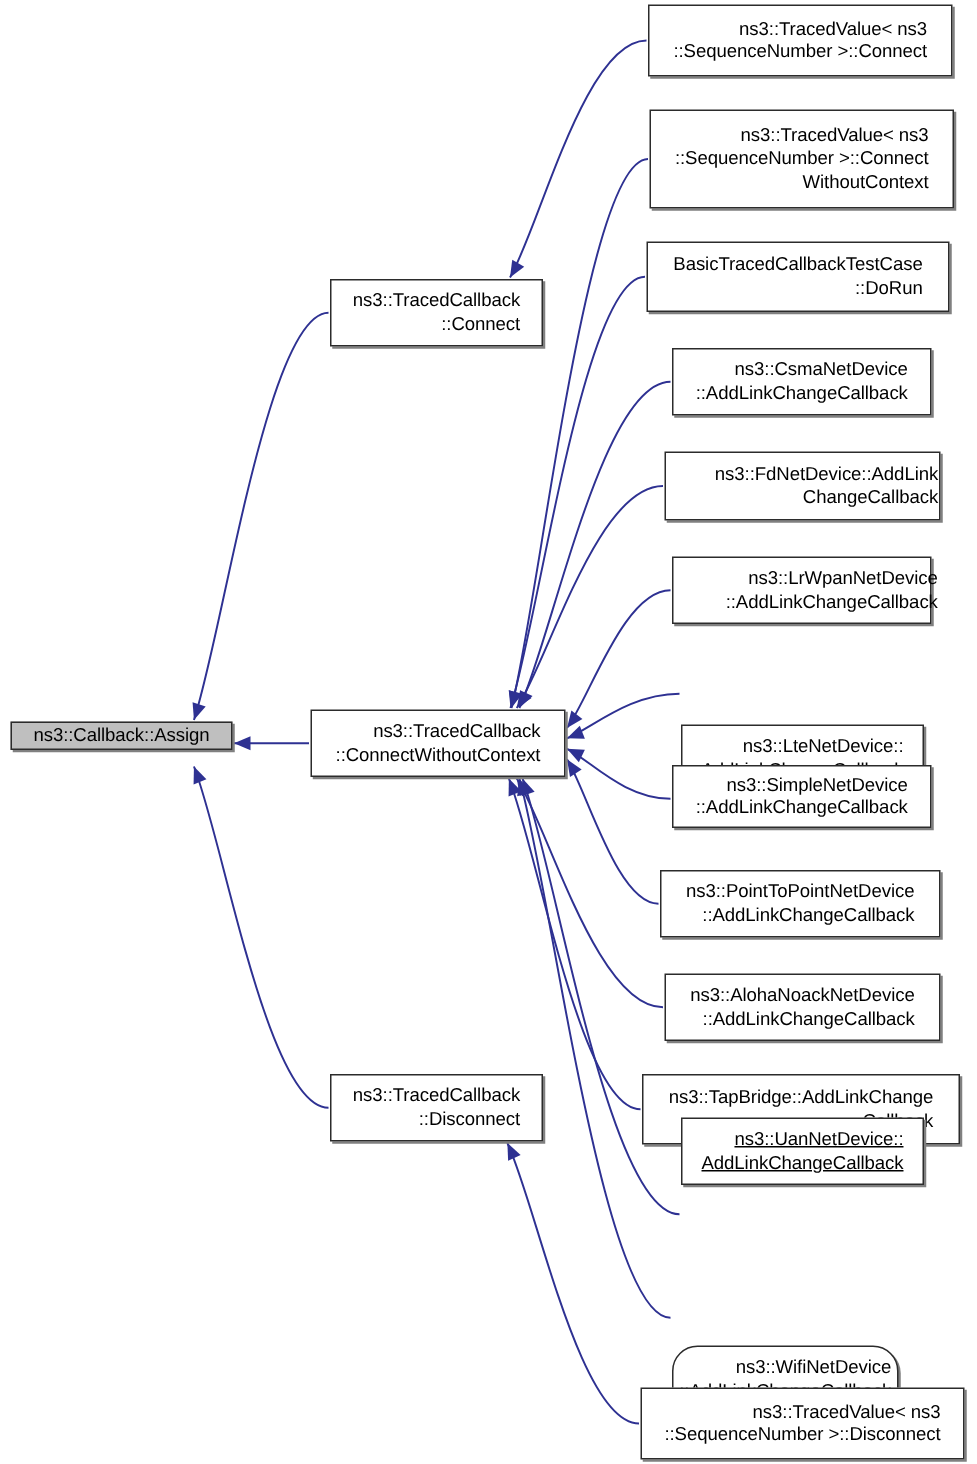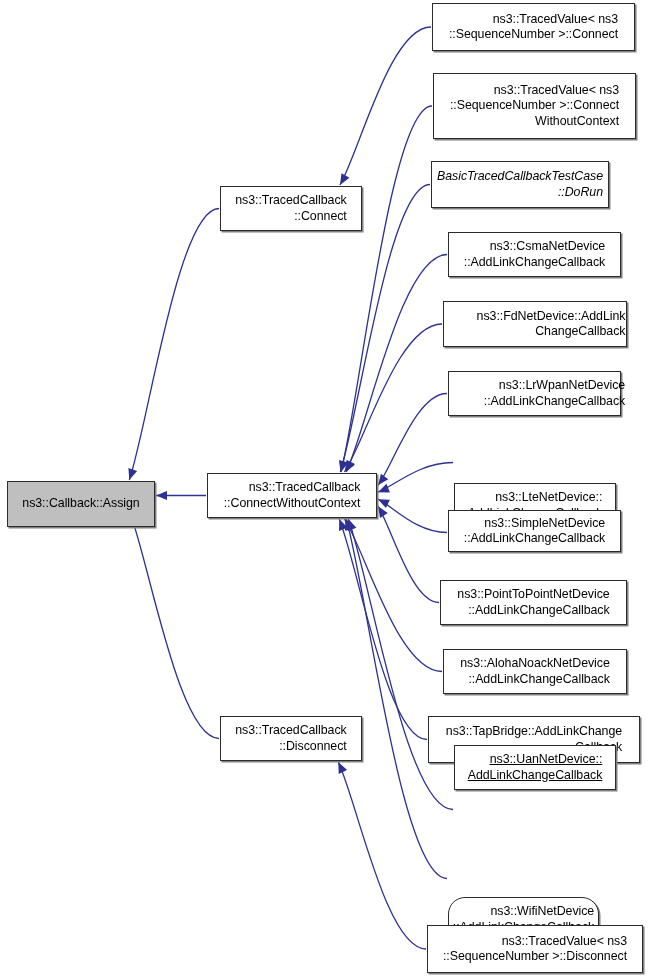--- a/index.html
+++ b/index.html
@@ -83,21 +83,21 @@
       <path d="M 427,739.5 C 387.5125,739.5 358.555,567.51 339.25,519" fill="none" stroke="#2e3192" stroke-width="1.3"></path>
       <polygon points="339.25,519 347.59130396941106,527.5195450635517 339.04331617807094,530.9212953070441" fill="#2e3192"></polygon>
       <path d="M 453,809.5 C 405.9075,809.5 371.37300000000005,582.91 348.35,519" fill="none" stroke="#2e3192" stroke-width="1.3"></path>
       <polygon points="348.35,519 356.4058713347162,527.7899338472197 347.75037203657456,530.9079992570322" fill="#2e3192"></polygon>
       <path d="M 447,878.5 C 401.6625,878.5 368.415,598.09 346.25,519" fill="none" stroke="#2e3192" stroke-width="1.3"></path>
       <polygon points="346.25,519 353.64773444418347,528.3505895585969 344.7890415276961,530.8332413286556" fill="#2e3192"></polygon>
       <path d="M 426,949 C 386.5125,949 357.555,803.14 338.25,762" fill="none" stroke="#2e3192" stroke-width="1.3"></path>
       <polygon points="338.25,762 347.0871737011432,770.0040215501849 338.75855684751986,773.9122361432621" fill="#2e3192"></polygon>
     </svg>
   <div id="nodes-layer">
-      <div class="node highlight" style="left: 7px; top: 481px; width: 148px; height: 46px;">
+      <div class="node highlight" style="left: 7px; top: 481px; width: 148px; height: 19px;">
         <span class="label">ns3::Callback::Assign</span>
       </div>
       <div class="node" style="left: 220px; top: 186px; width: 142px; height: 45px;">
         <span class="label">ns3::TracedCallback
 ::Connect</span>
       </div>
       <div class="node" style="left: 207px; top: 473px; width: 170px; height: 45px;">
         <span class="label">ns3::TracedCallback
 ::ConnectWithoutContext</span>
       </div>
@@ -107,21 +107,21 @@
       </div>
       <div class="node" style="left: 432px; top: 3px; width: 203px; height: 48px;">
         <span class="label">ns3::TracedValue&lt; ns3
 ::SequenceNumber &gt;::Connect</span>
       </div>
       <div class="node" style="left: 433px; top: 73px; width: 203px; height: 66px;">
         <span class="label">ns3::TracedValue&lt; ns3
 ::SequenceNumber &gt;::Connect
 WithoutContext</span>
       </div>
-      <div class="node" style="left: 431px; top: 161px; width: 178px; height: 47px; font-style: italic;">
+      <div class="node" style="left: 431px; top: 161px; width: 202px; height: 47px;">
         <span class="label">BasicTracedCallbackTestCase
 ::DoRun</span>
       </div>
       <div class="node" style="left: 448px; top: 232px; width: 173px; height: 45px;">
         <span class="label">ns3::CsmaNetDevice
 ::AddLinkChangeCallback</span>
       </div>
       <div class="node" style="left: 443px; top: 301px; width: 184px; height: 46px; padding-left: 32px;">
         <span class="label">ns3::FdNetDevice::AddLink
 ChangeCallback</span>

